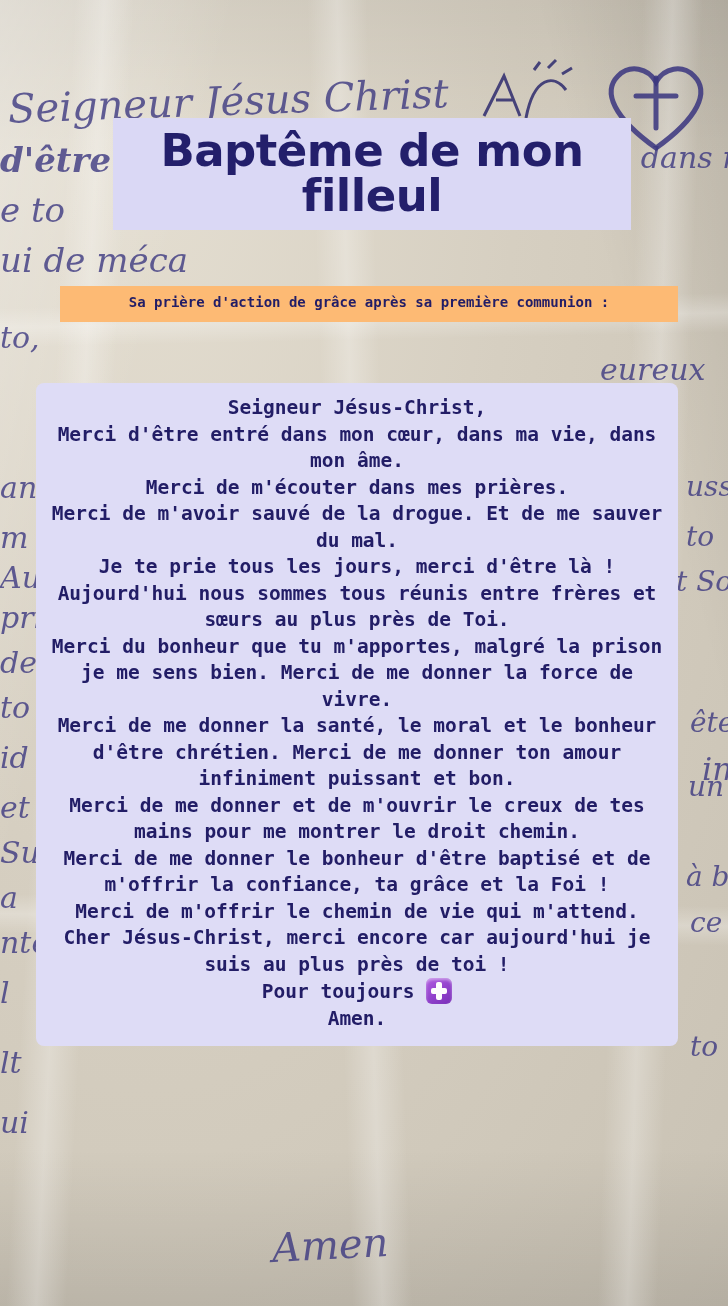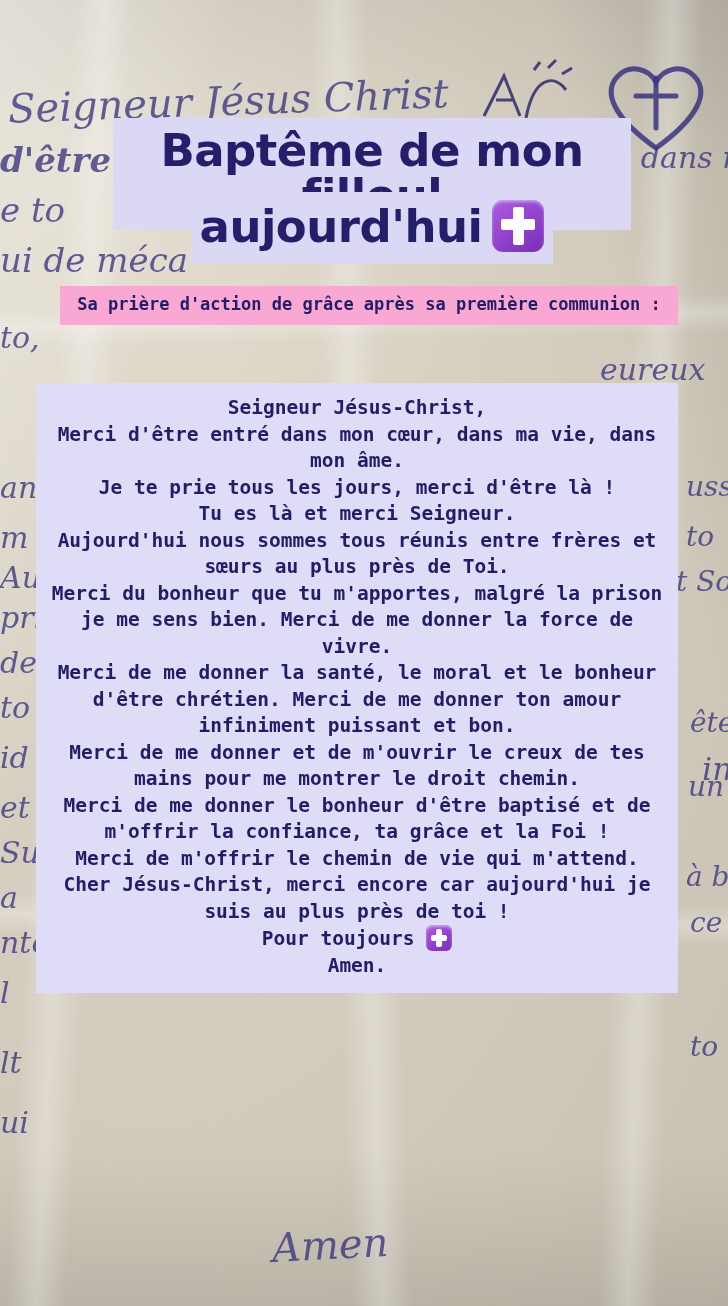--- a/index.html
+++ b/index.html
@@ -149,43 +149,44 @@
     left: 5px;
     right: 5px;
   }
 
   #subtitle-sticker {
     position: absolute;
     left: 60px;
     top: 286px;
     width: 598px;
     padding: 8px 10px 10px 10px;
-    background: #f9a8d4;
+    background: #fdba74;
     color: #221d66;
     font-family: "DejaVu Sans Mono", monospace;
-    font-size: 17px;
+    font-size: 14px;
     line-height: 1.25;
     text-align: center;
     font-weight: 600;
   }
 
   #prayer-sticker {
     position: absolute;
     left: 36px;
     top: 383px;
     width: 642px;
     padding: 12px 10px 14px 10px;
     background: #dedcf6;
     color: #221d66;
     font-family: "DejaVu Sans Mono", monospace;
     font-size: 19.5px;
     line-height: 1.36;
     text-align: center;
     font-weight: 600;
     box-sizing: border-box;
+    border-radius: 8px;
   }
   #prayer-sticker p {
     margin: 0;
   }
   .inline-cross {
     display: inline-block;
     vertical-align: -6px;
   }
 </style>
 </head>
@@ -239,32 +240,29 @@
   <svg style="position:absolute; left:474px; top:56px; width:110px; height:80px;" viewBox="0 0 110 80">
     <g stroke="#2e2b6e" stroke-width="3" fill="none" opacity="0.85">
       <path d="M10 60 L30 20 L46 60 M22 44 L40 44"></path>
       <path d="M52 62 C 60 20, 80 18, 92 34"></path>
       <path d="M60 14 L66 6 M74 12 L82 4 M88 18 L98 12"></path>
       <path d="M14 68 L96 64"></path>
     </g>
   </svg>
 
   <div class="title-sticker" id="title-line1">Baptême de mon filleul</div>
-  <div class="title-sticker" id="title-line2">
-    <span>aujourd'hui</span>
-    <span class="cross-emoji"></span>
-  </div>
 
   <div id="subtitle-sticker">Sa prière d'action de grâce après sa première communion :</div>
 
   <div id="prayer-sticker">
     <p>Seigneur Jésus-Christ,</p>
     <p>Merci d'être entré dans mon cœur, dans ma vie, dans mon âme.</p>
+    <p>Merci de m'écouter dans mes prières.</p>
+    <p>Merci de m'avoir sauvé de la drogue. Et de me sauver du mal.</p>
     <p>Je te prie tous les jours, merci d'être là !</p>
-    <p>Tu es là et merci Seigneur.</p>
     <p>Aujourd'hui nous sommes tous réunis entre frères et sœurs au plus près de Toi.</p>
     <p>Merci du bonheur que tu m'apportes, malgré la prison je me sens bien. Merci de me donner la force de vivre.</p>
     <p>Merci de me donner la santé, le moral et le bonheur d'être chrétien. Merci de me donner ton amour infiniment puissant et bon.</p>
     <p>Merci de me donner et de m'ouvrir le creux de tes mains pour me montrer le droit chemin.</p>
     <p>Merci de me donner le bonheur d'être baptisé et de m'offrir la confiance, ta grâce et la Foi !</p>
     <p>Merci de m'offrir le chemin de vie qui m'attend.</p>
     <p>Cher Jésus-Christ, merci encore car aujourd'hui je suis au plus près de toi !</p>
     <p>
       <span>Pour toujours</span>
       <span class="cross-emoji small inline-cross"></span>

